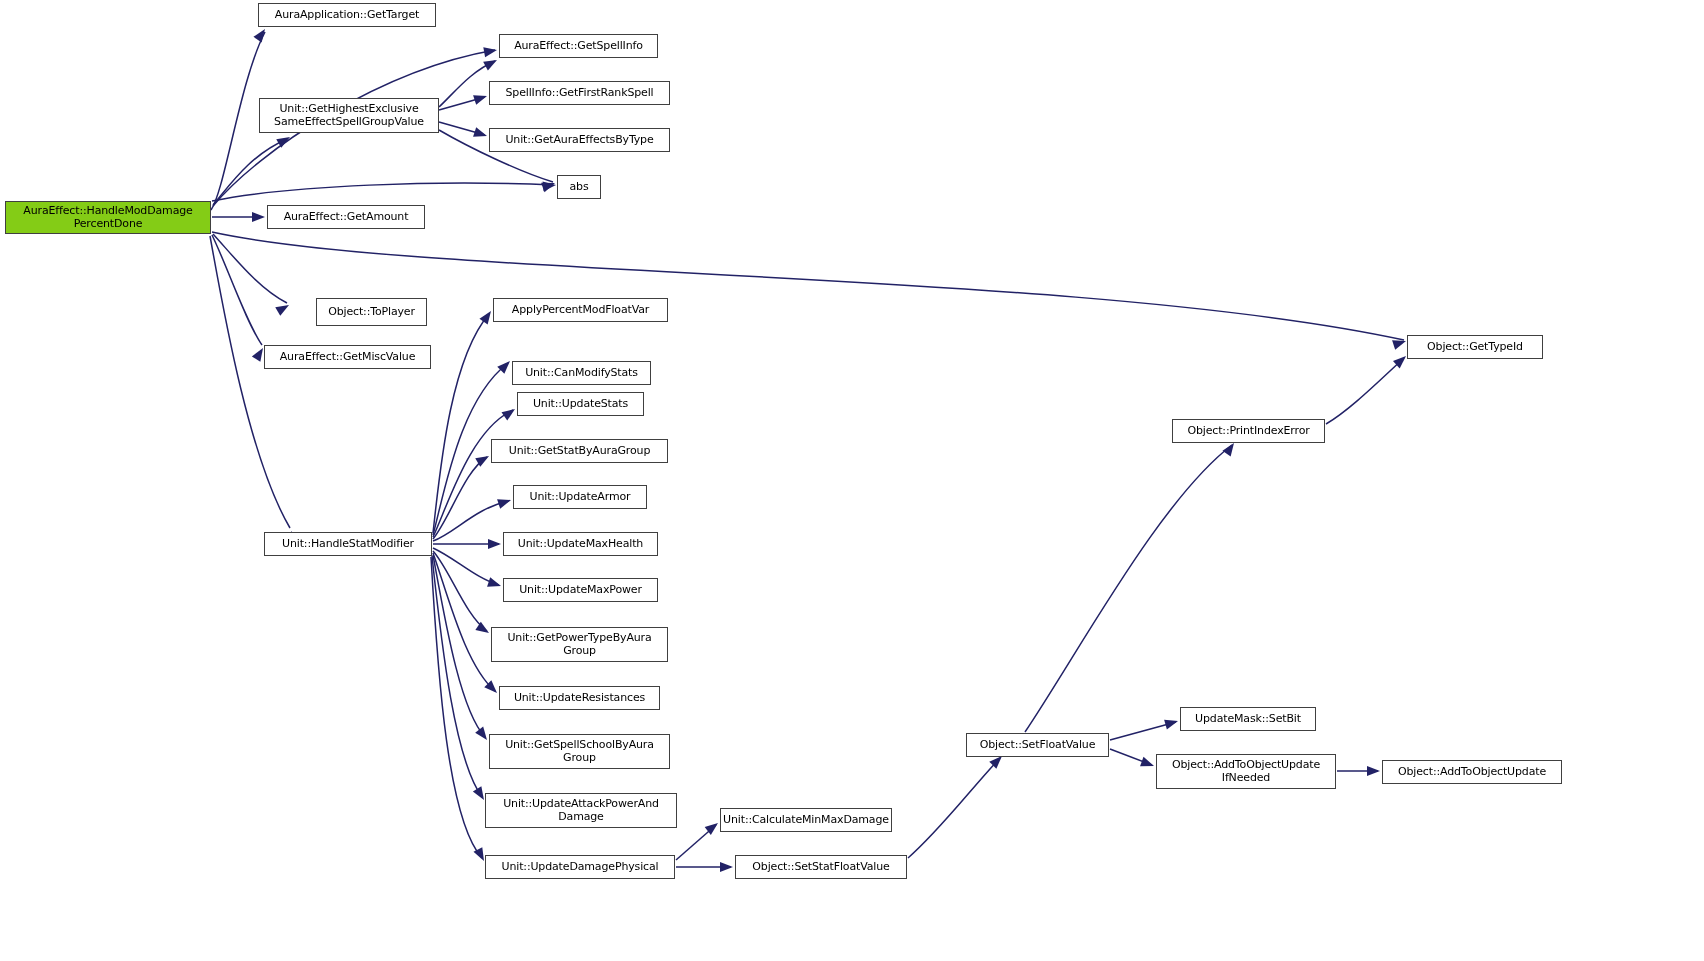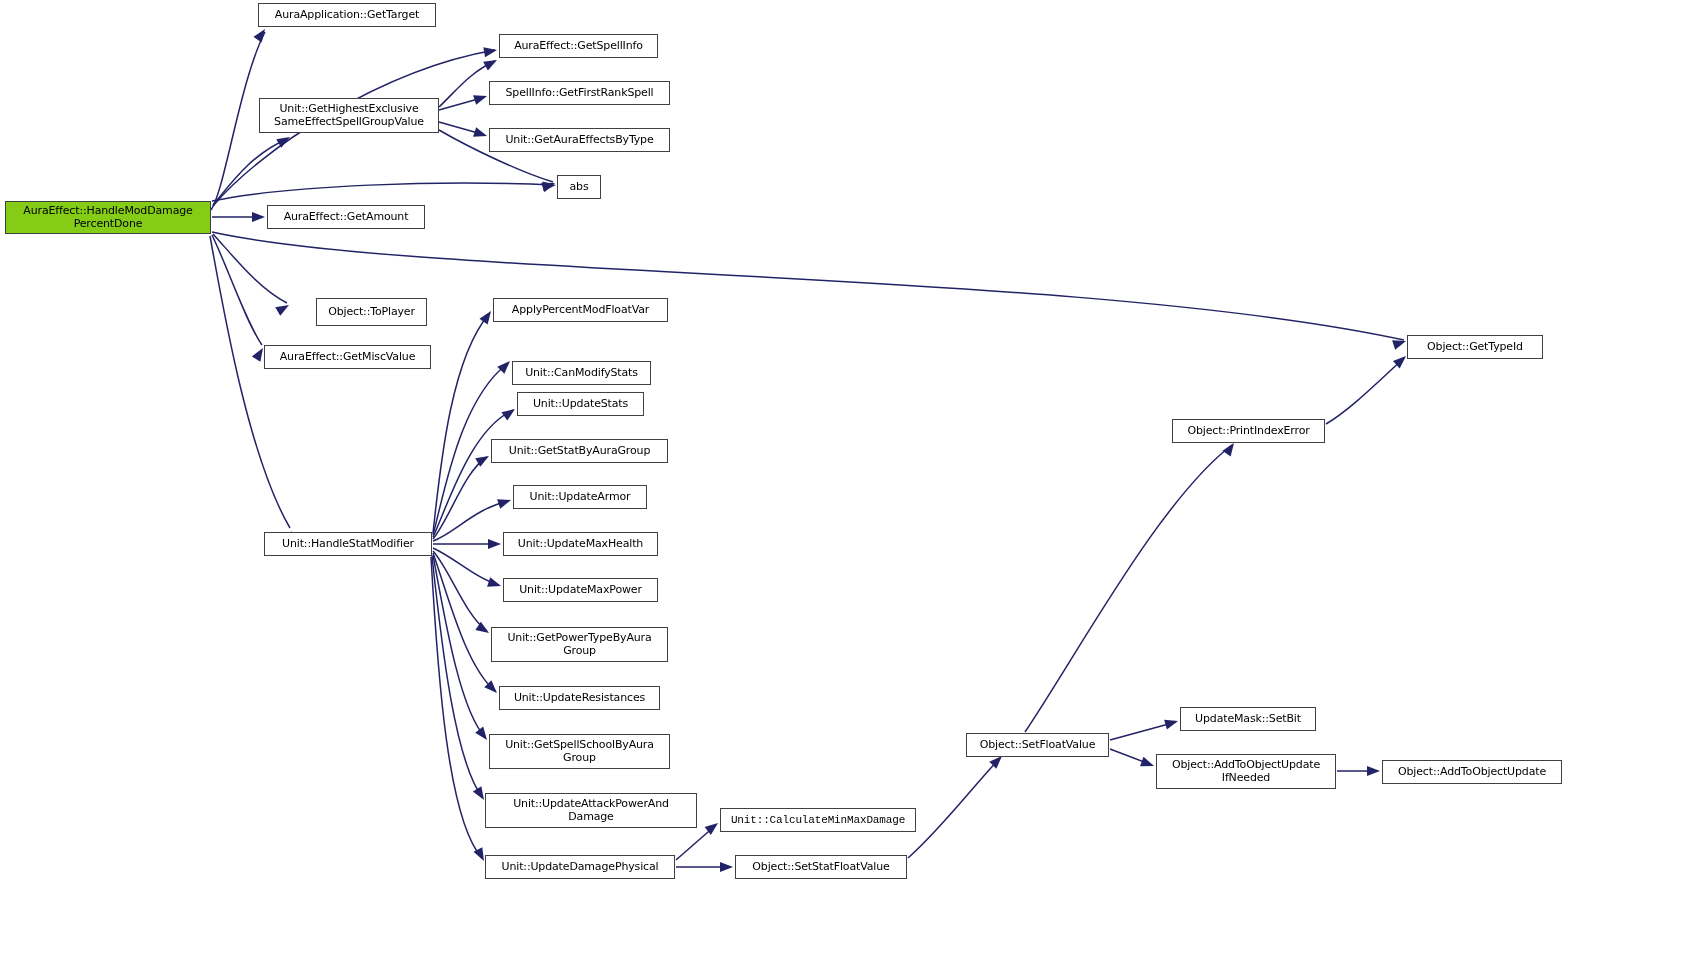--- a/index.html
+++ b/index.html
@@ -140,21 +140,21 @@
     <div class="node" style="left: 264px; top: 532px; width: 168px; height: 24px;">Unit::HandleStatModifier</div>
     <div class="node" style="left: 503px; top: 532px; width: 155px; height: 24px;">Unit::UpdateMaxHealth</div>
     <div class="node" style="left: 503px; top: 578px; width: 155px; height: 24px;">Unit::UpdateMaxPower</div>
     <div class="node" style="left: 491px; top: 627px; width: 177px; height: 35px;">Unit::GetPowerTypeByAura
 Group</div>
     <div class="node" style="left: 499px; top: 686px; width: 161px; height: 24px;">Unit::UpdateResistances</div>
     <div class="node" style="left: 489px; top: 734px; width: 181px; height: 35px;">Unit::GetSpellSchoolByAura
 Group</div>
     <div class="node" style="left: 966px; top: 733px; width: 143px; height: 24px;">Object::SetFloatValue</div>
     <div class="node" style="left: 1180px; top: 707px; width: 136px; height: 24px;">UpdateMask::SetBit</div>
-    <div class="node" style="left: 485px; top: 793px; width: 212px; height: 35px;">Unit::UpdateAttackPowerAnd
+    <div class="node" style="left: 485px; top: 793px; width: 192px; height: 35px;">Unit::UpdateAttackPowerAnd
 Damage</div>
     <div class="node" style="left: 1156px; top: 754px; width: 180px; height: 35px;">Object::AddToObjectUpdate
 IfNeeded</div>
     <div class="node" style="left: 1382px; top: 760px; width: 180px; height: 24px;">Object::AddToObjectUpdate</div>
-    <div class="node" style="left: 720px; top: 808px; width: 196px; height: 24px; font-family: Liberation Mono, monospace;">Unit::CalculateMinMaxDamage</div>
+    <div class="node" style="left: 720px; top: 808px; width: 172px; height: 24px;">Unit::CalculateMinMaxDamage</div>
     <div class="node" style="left: 485px; top: 855px; width: 190px; height: 24px;">Unit::UpdateDamagePhysical</div>
     <div class="node" style="left: 735px; top: 855px; width: 172px; height: 24px;">Object::SetStatFloatValue</div>
   </div>
 
 </body></html>

